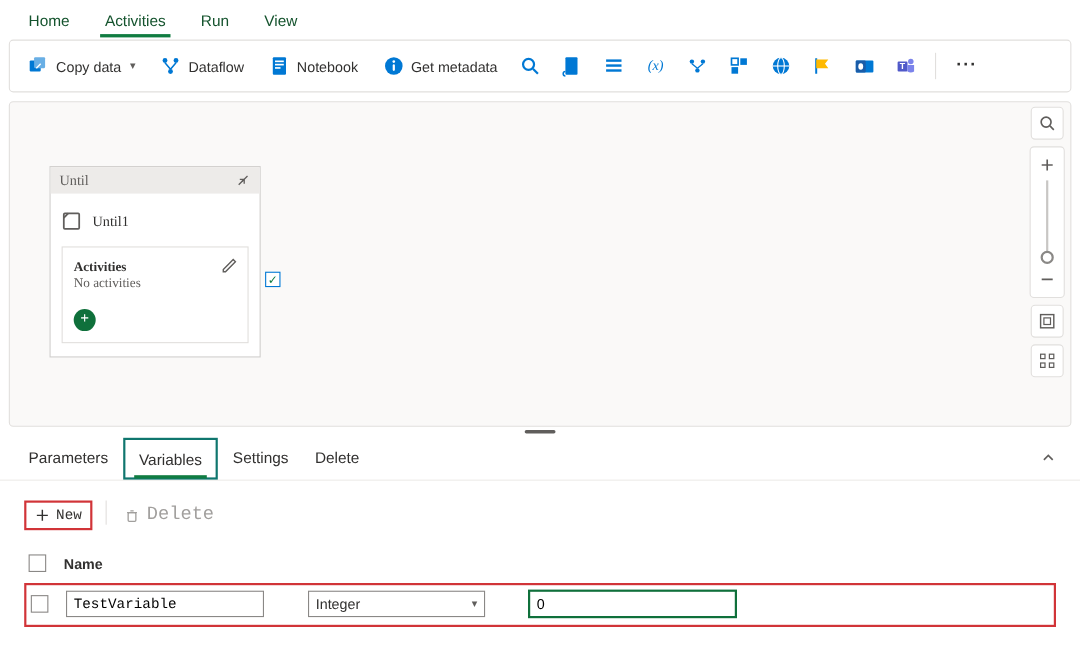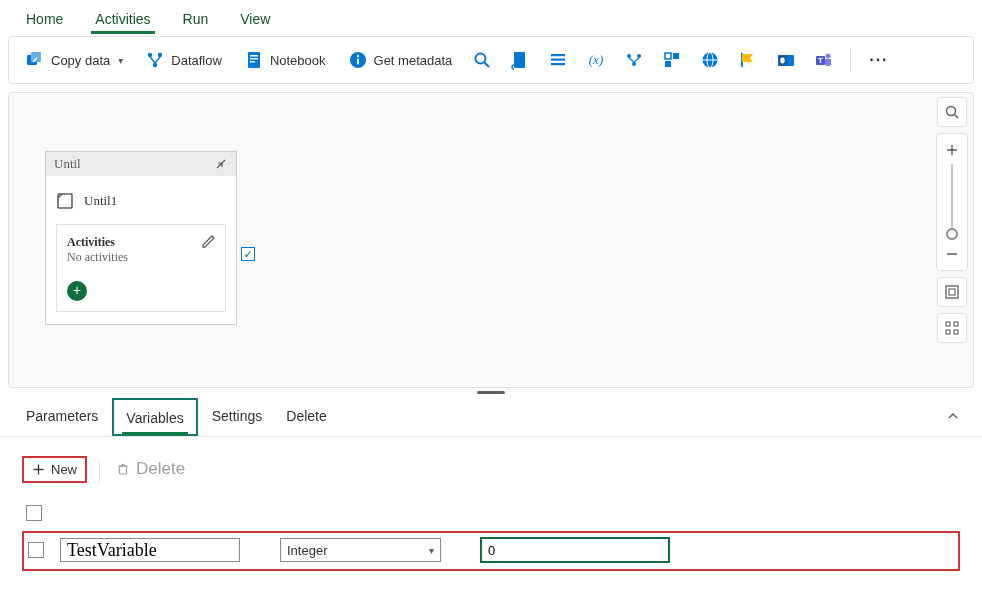--- a/index.html
+++ b/index.html
@@ -50,31 +50,31 @@
 
     
     .bottom-tabs-wrap { display:flex; align-items:center; justify-content:space-between; padding: 0 16px; border-bottom: 1px solid #edebe9; margin-top: 2px; gap: 36px; }
     .bottom-tabs { display: flex; gap: 4px; }
     .b-tab { padding: 10px 10px 8px; cursor: pointer; font-size: 14px; color: #323130; position: relative; }
     .b-tab.active::after { content: ""; position: absolute; left: 6px; right: 6px; bottom: -1px; height: 3px; background: #107c41; }
     .hl-box { border: 2px solid #0f766e; padding: 0 2px; }
     .collapse-caret { cursor: pointer; padding: 6px; color: #605e5c; }
 
     
-    .var-actions { display: flex; align-items: flex-end; gap: 12px; padding: 18px 22px 10px; }
+    .var-actions { display: flex; align-items: flex-start; gap: 12px; padding: 18px 22px 10px; font-family: Liberation Mono, monospace; }
     .new-btn { display: flex; align-items: center; gap: 6px; padding: 4px 8px; border: 2px solid #d13438; cursor: pointer; font-size: 13px; }
     .del-btn { display: flex; align-items: center; gap: 6px; padding: 4px 4px; cursor: pointer; color: #a19f9d; font-size: 17px; }
     .vline { width: 1px; height: 22px; background: #e1dfdd; }
 
     
     .var-table { padding: 6px 22px; }
     .thead { display: grid; grid-template-columns: 36px 220px 200px 220px; gap: 0; align-items: center; padding: 6px 0 10px; font-weight: 600; font-size: 13px; }
     .trow-hl { border: 2px solid #d13438; padding: 4px 0 6px; display: grid; grid-template-columns: 36px 220px 200px 220px; align-items: center; }
     .chk { width: 16px; height: 16px; border: 1px solid #8a8886; background: #fff; cursor: pointer; margin-left: 4px; }
-    .cell-input { height: 24px; border: 1px solid #8a8886; padding: 0 6px; font-size: 18px; font-family: Liberation Serif, serif; width: 180px; background: #fff; }
+    .cell-input { height: 24px; border: 1px solid #8a8886; padding: 0 6px; font-size: 13px; font-family: Liberation Mono, monospace; width: 180px; background: #fff; }
     .type-select { height: 24px; width: 161px; border: 1px solid #8a8886; padding: 0 6px; font-size: 13px; display: flex; align-items: center; justify-content: space-between; cursor: pointer; background: #fff; }
     .def-input { height: 26px; width: 190px; border: 2px solid #0f703b; padding: 0 6px; font-size: 13px; font-family: inherit; background: #fff; }
   </style>
 </head>
 <body>
 
 <div class="top-tabs">
   <div class="top-tab">Home</div>
   <div class="top-tab active">Activities</div>
   <div class="top-tab">Run</div>
@@ -328,20 +328,21 @@
         <line x1="2.5" y1="4" x2="11.5" y2="4" stroke="#a19f9d" stroke-width="1.2"></line>
         <line x1="5.5" y1="2.5" x2="8.5" y2="2.5" stroke="#a19f9d" stroke-width="1.2"></line>
       </svg>
     <span>Delete</span>
   </div>
 </div>
 
 <div class="var-table">
   <div class="thead">
     <div class="chk"></div>
+    <div>Name</div>
   </div>
   <div class="trow-hl">
     <div class="chk"></div>
     <div><input class="cell-input" value="TestVariable" style=""></div>
     <div>
       <div class="type-select">
         <span>Integer</span>
         <span style="font-size:10px;color:#605e5c">▾</span>
       </div>
     </div>

